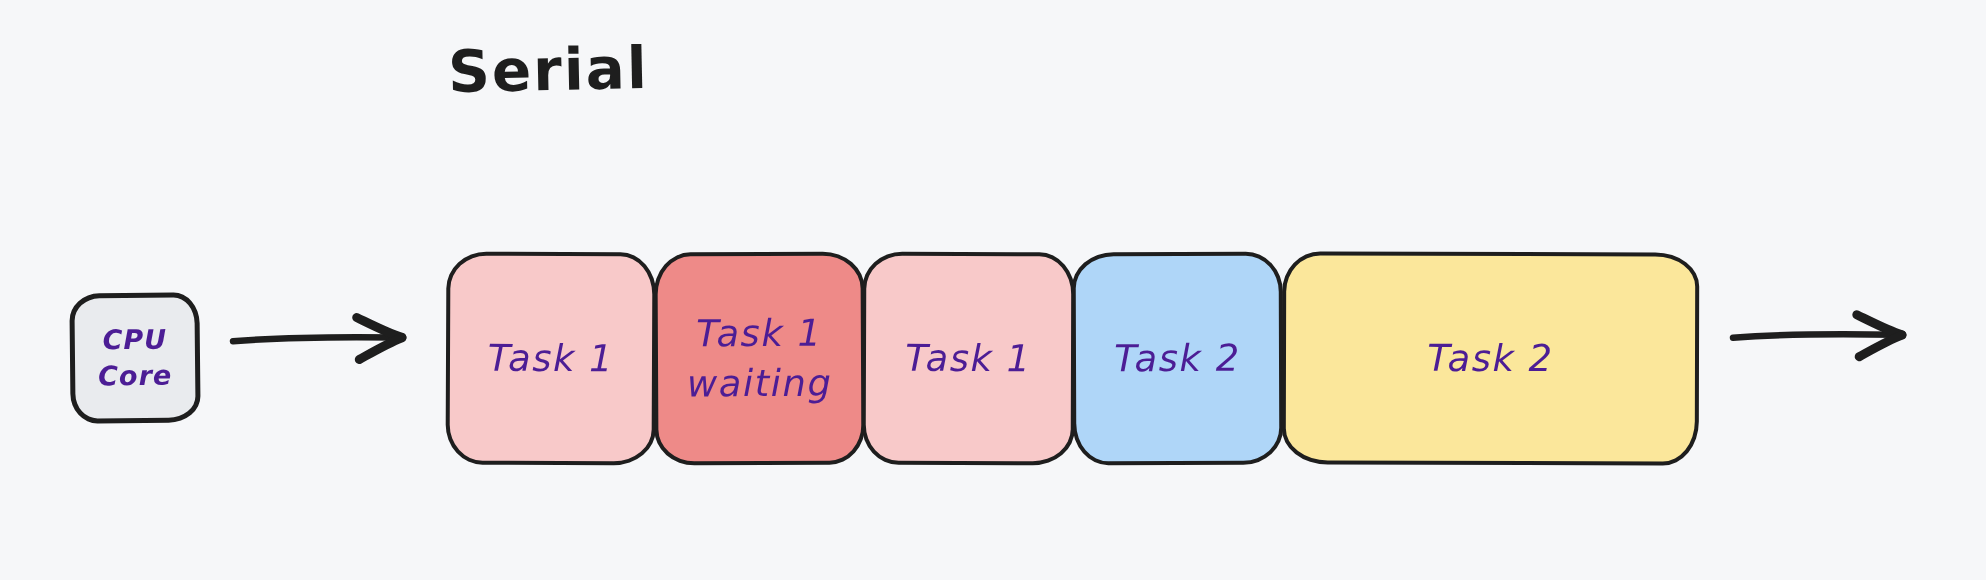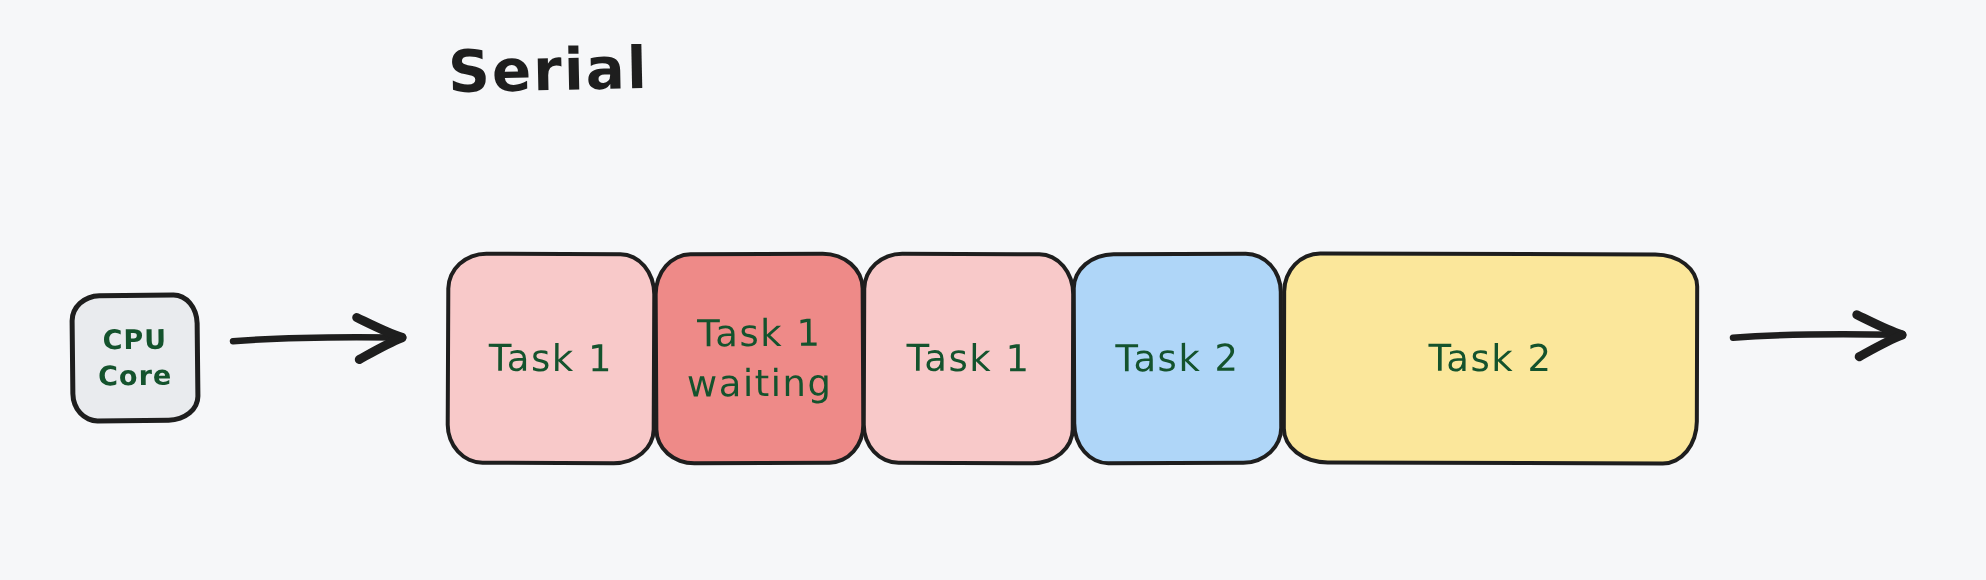--- a/index.html
+++ b/index.html
@@ -29,21 +29,22 @@
     box-sizing: border-box;
     border: 4px solid #1e1e1e;
     display: flex;
     align-items: center;
     justify-content: center;
     text-align: center;
   }
   .box-label {
     white-space: pre-line;
     line-height: 1.35;
-    color: #14532d;
+    color: #4c1d95;
+    font-style: italic;
   }
   .cpu-box {
     left: 70px;
     top: 293px;
     width: 130px;
     height: 130px;
     border-width: 5px;
     border-radius: 30px 26px 32px 27px / 27px 31px 26px 30px;
     transform: rotate(-0.6deg);
   }

